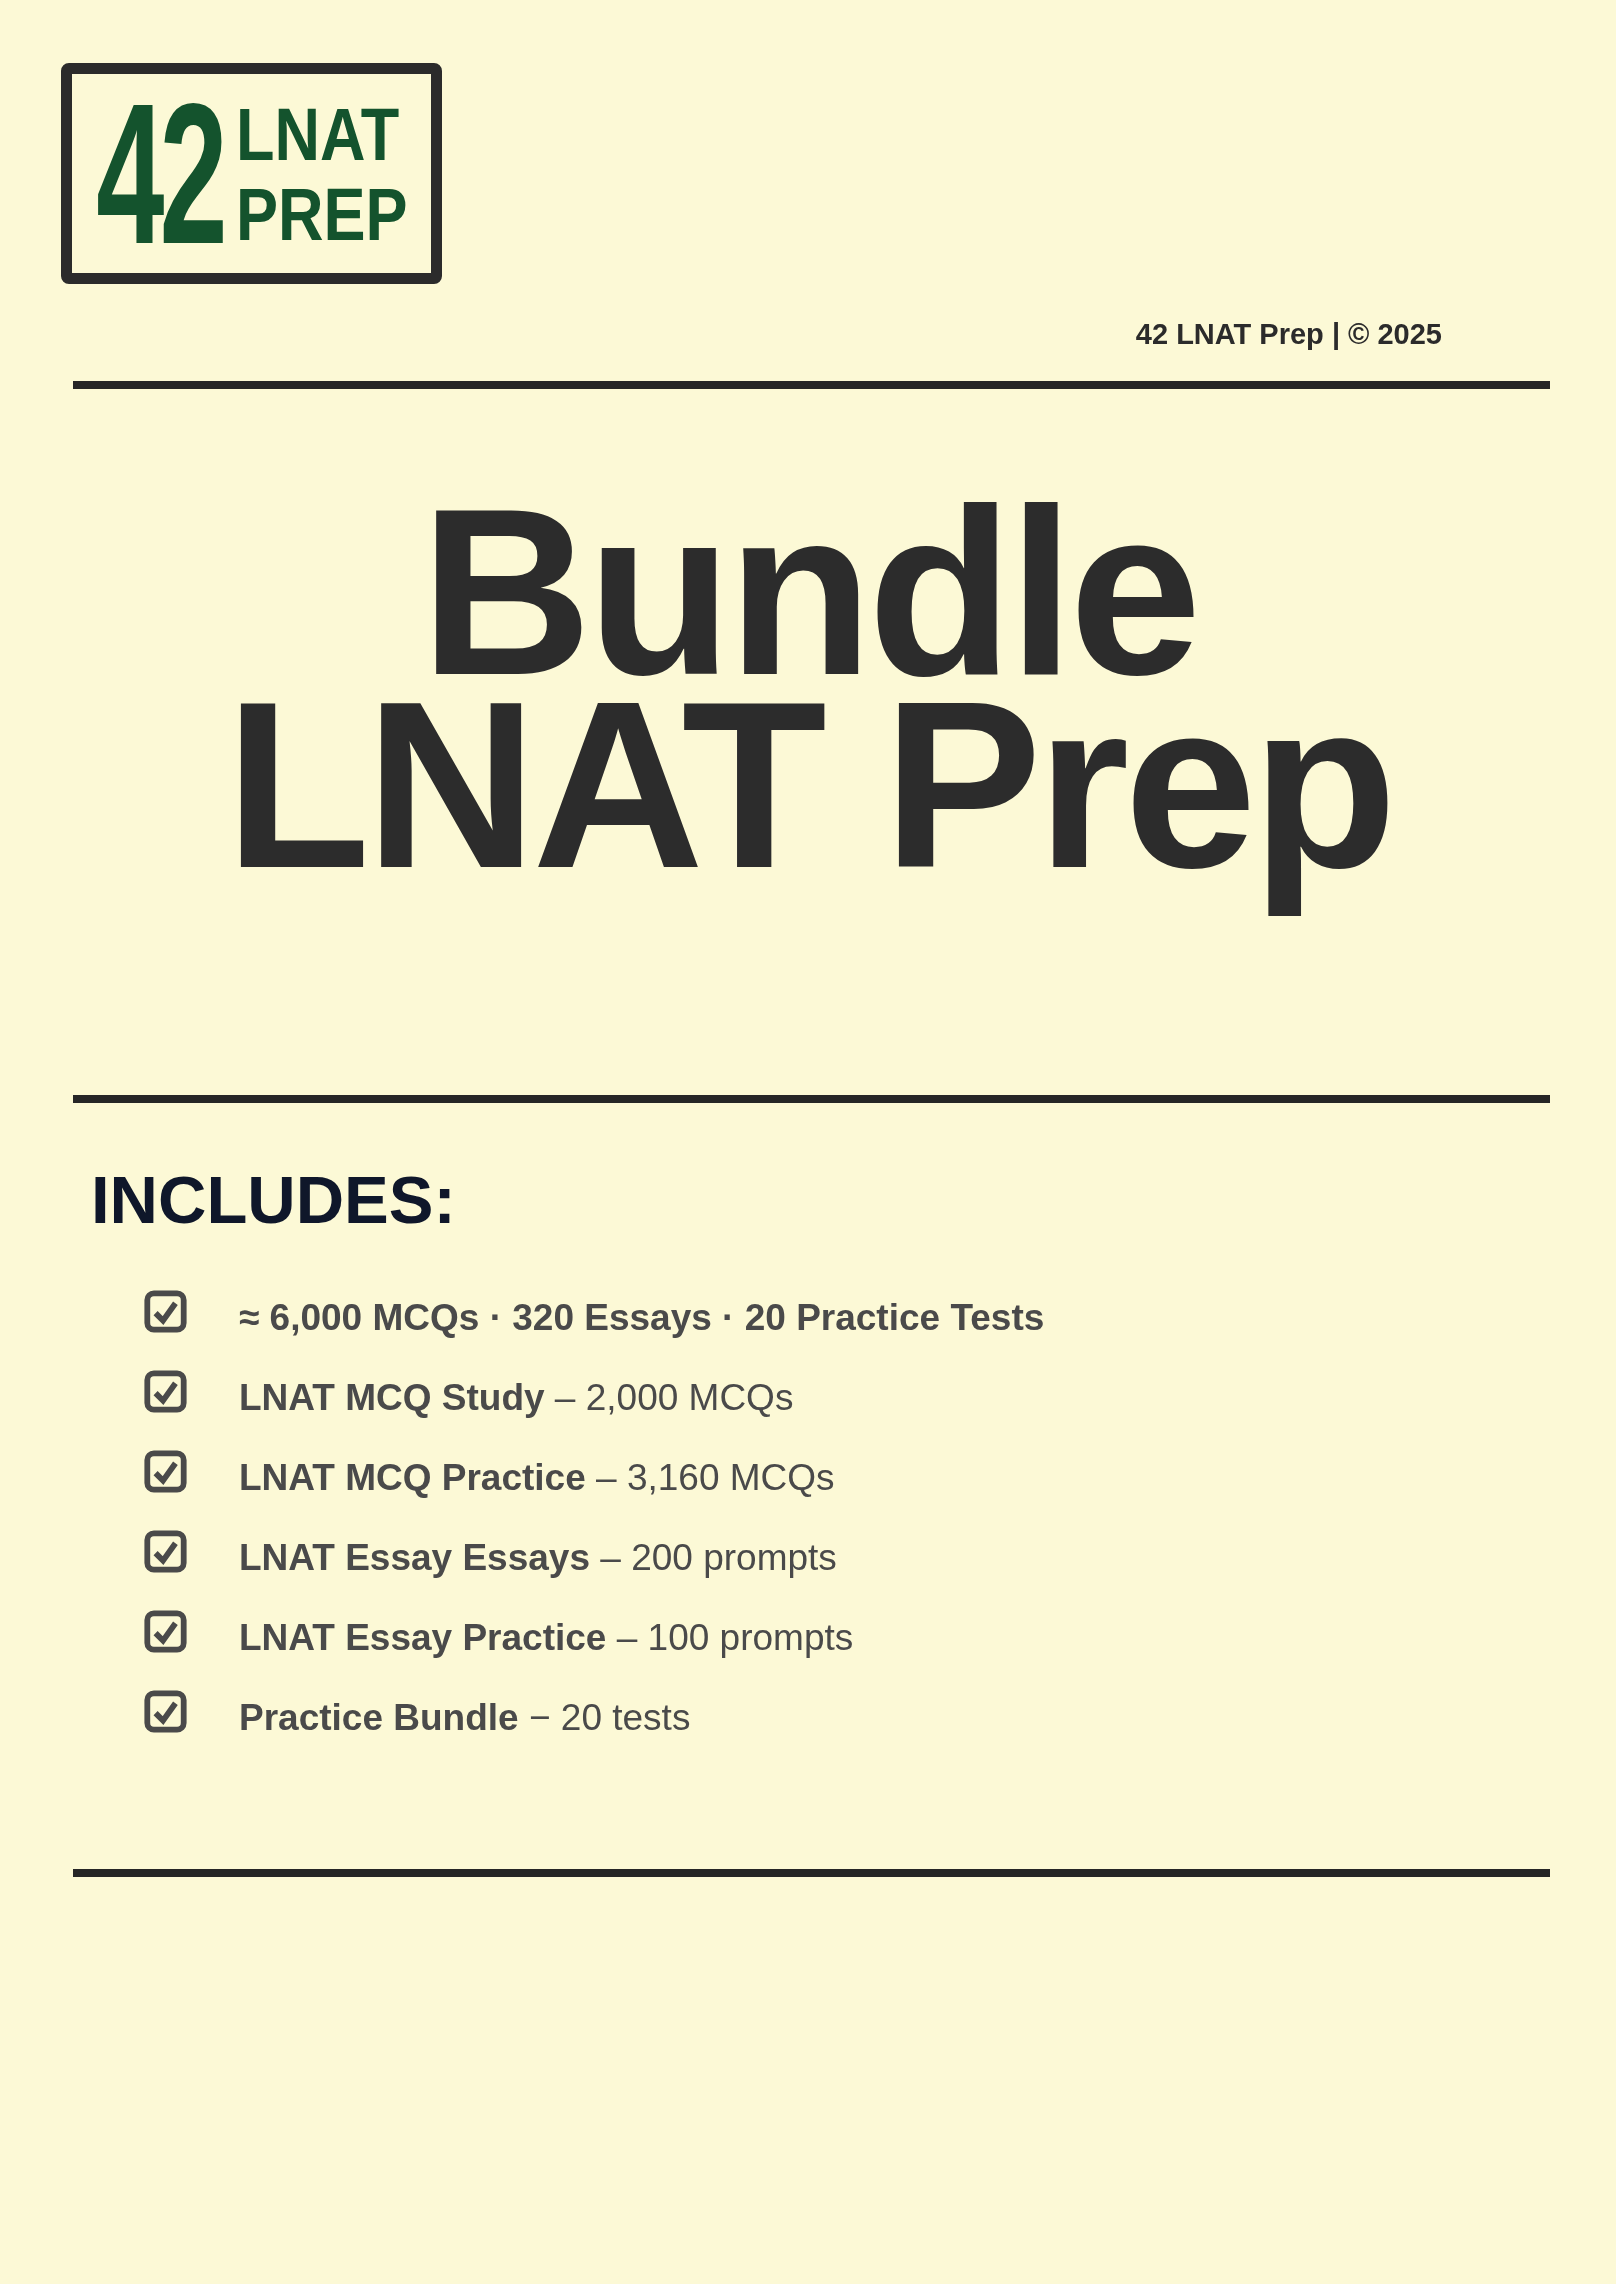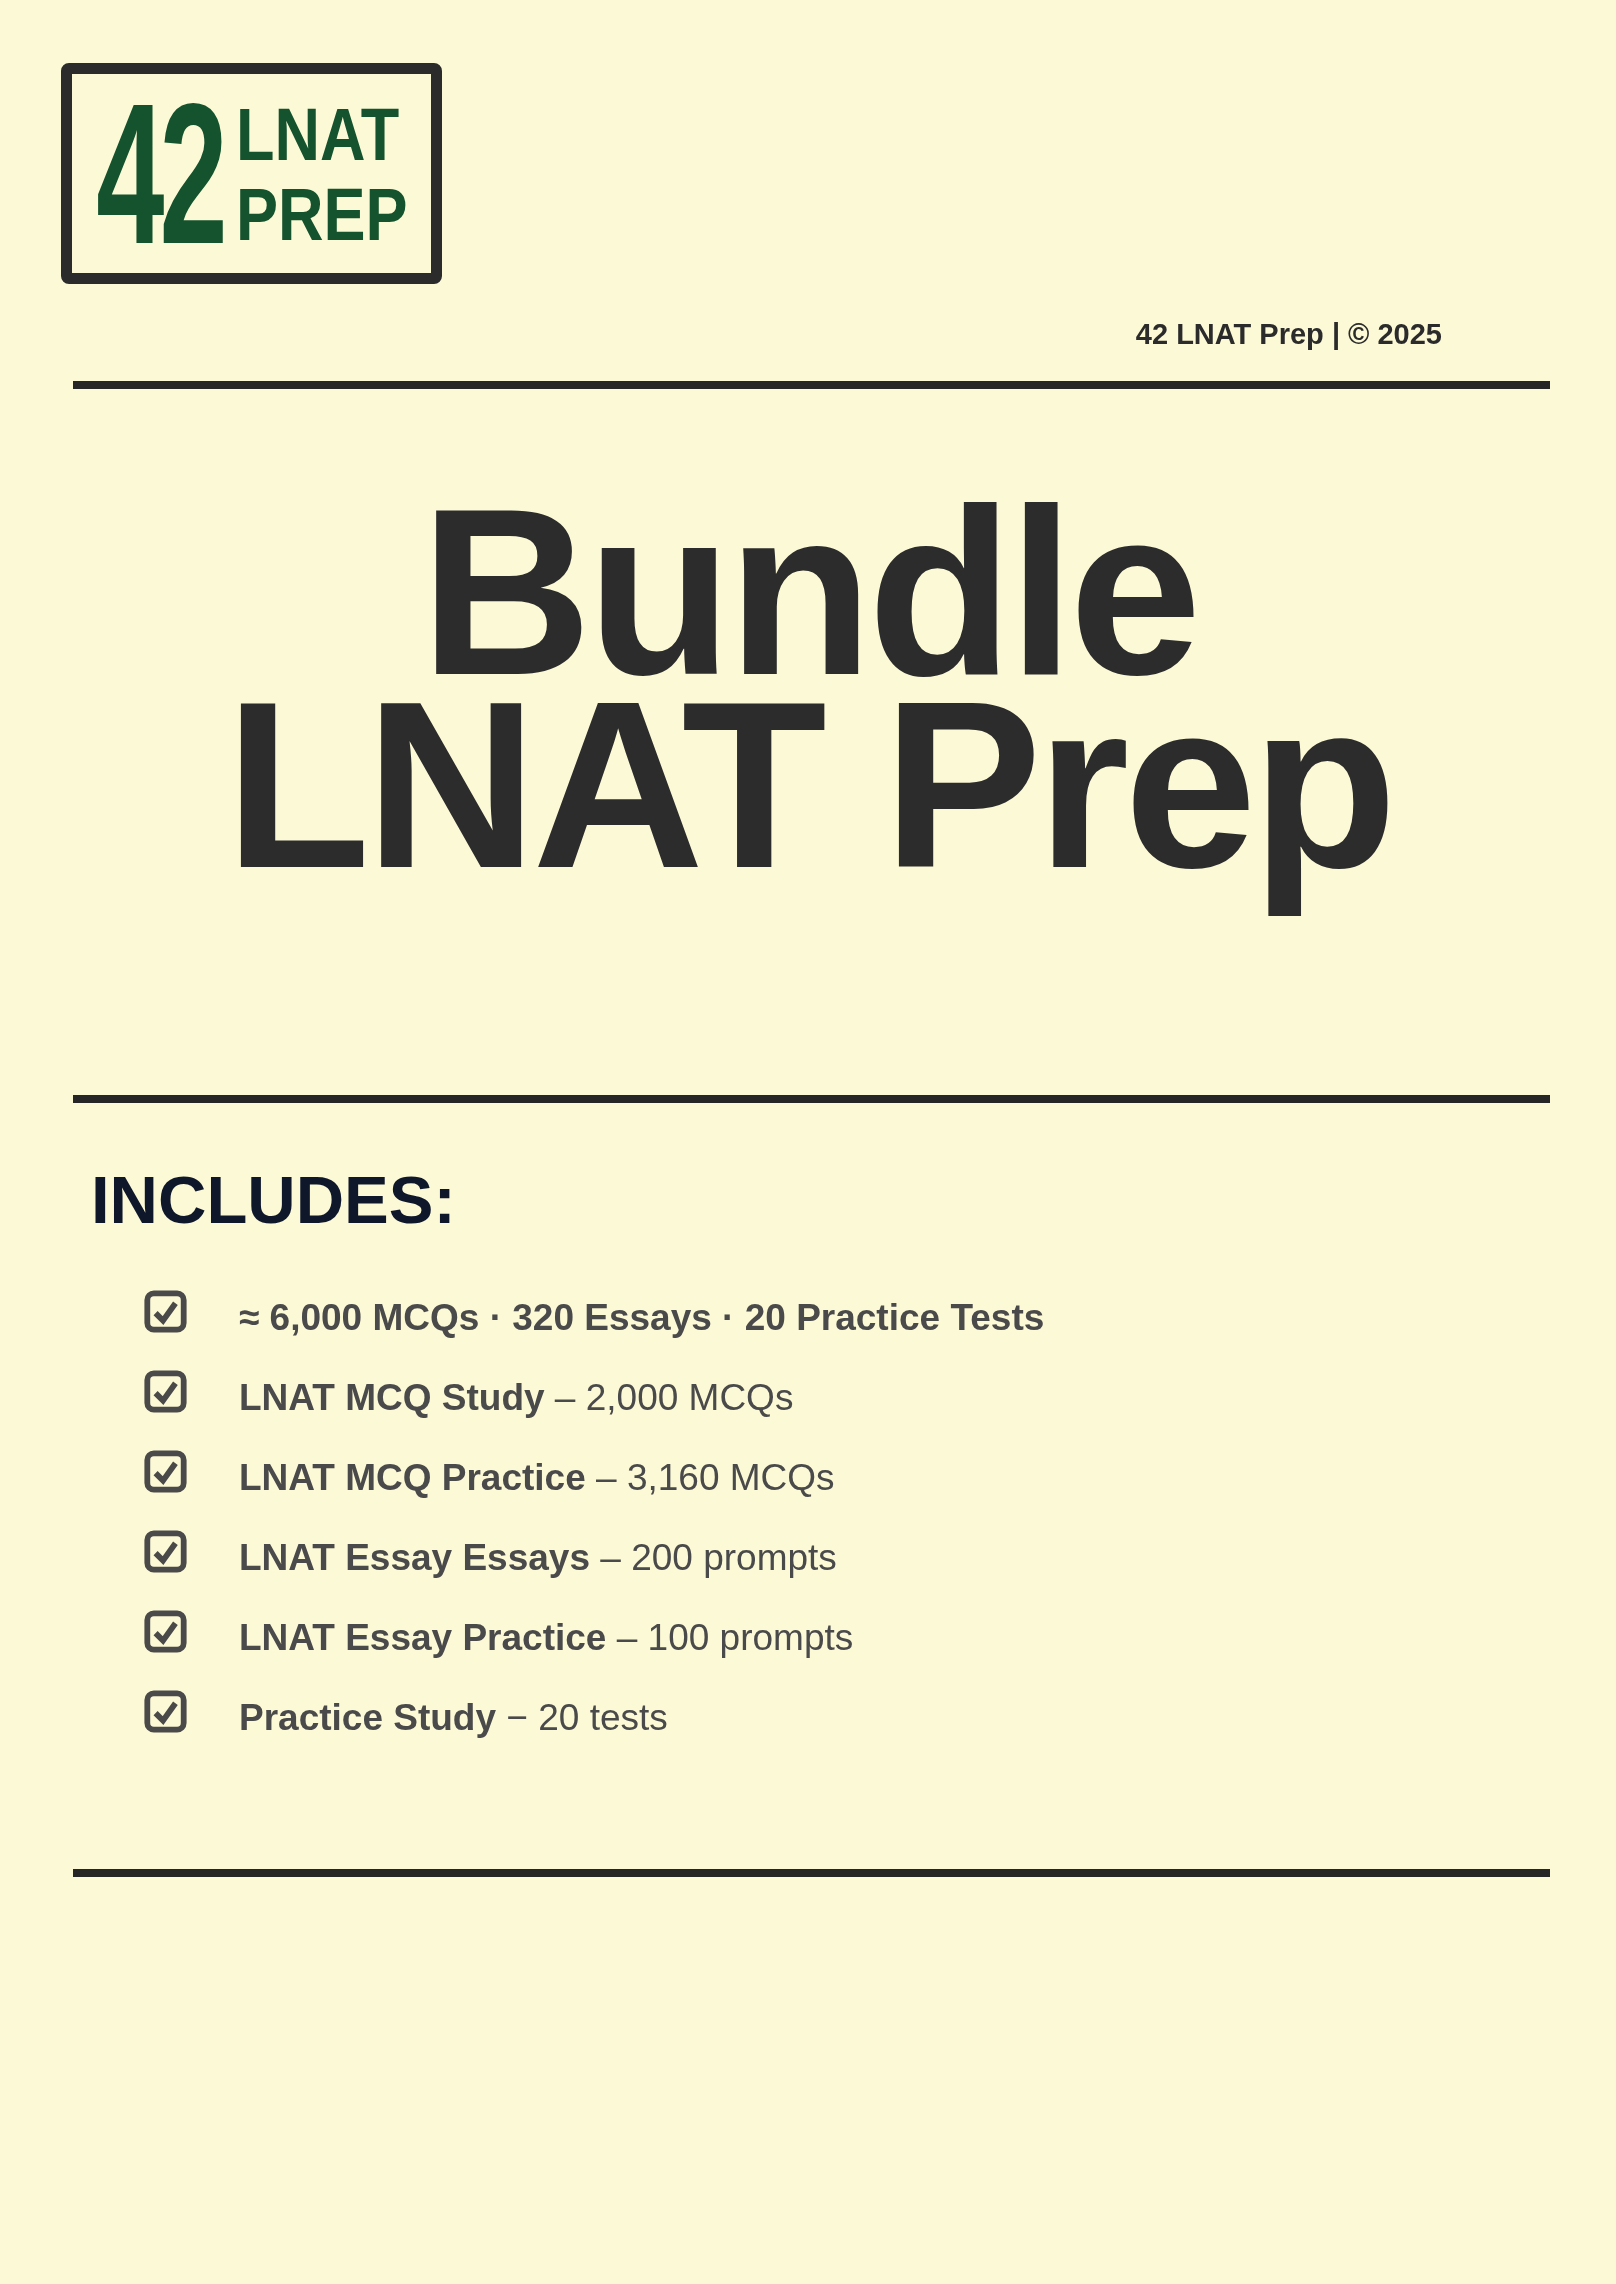--- a/index.html
+++ b/index.html
@@ -172,19 +172,19 @@
             <rect x="4" y="4" width="44" height="44" rx="8" fill="none" stroke="#4a4a4a" stroke-width="7"></rect>
             <path d="M14 28 L23 37 L38 16" fill="none" stroke="#4a4a4a" stroke-width="7"></path>
           </svg></span><span class="b">LNAT Essay Essays</span><span class="r"> – 200 prompts</span></li>
     <li><span class="cb"><svg viewBox="0 0 52 52">
             <rect x="4" y="4" width="44" height="44" rx="8" fill="none" stroke="#4a4a4a" stroke-width="7"></rect>
             <path d="M14 28 L23 37 L38 16" fill="none" stroke="#4a4a4a" stroke-width="7"></path>
           </svg></span><span class="b">LNAT Essay Practice</span><span class="r"> – 100 prompts</span></li>
     <li><span class="cb"><svg viewBox="0 0 52 52">
             <rect x="4" y="4" width="44" height="44" rx="8" fill="none" stroke="#4a4a4a" stroke-width="7"></rect>
             <path d="M14 28 L23 37 L38 16" fill="none" stroke="#4a4a4a" stroke-width="7"></path>
-          </svg></span><span class="b">Practice Study</span><span class="r"> − 20 tests</span></li>
+          </svg></span><span class="b">Practice Bundle</span><span class="r"> − 20 tests</span></li>
   </ul>
 
   <div class="rule rule-3"></div>
 
 </div>
 
 
 </body></html>

